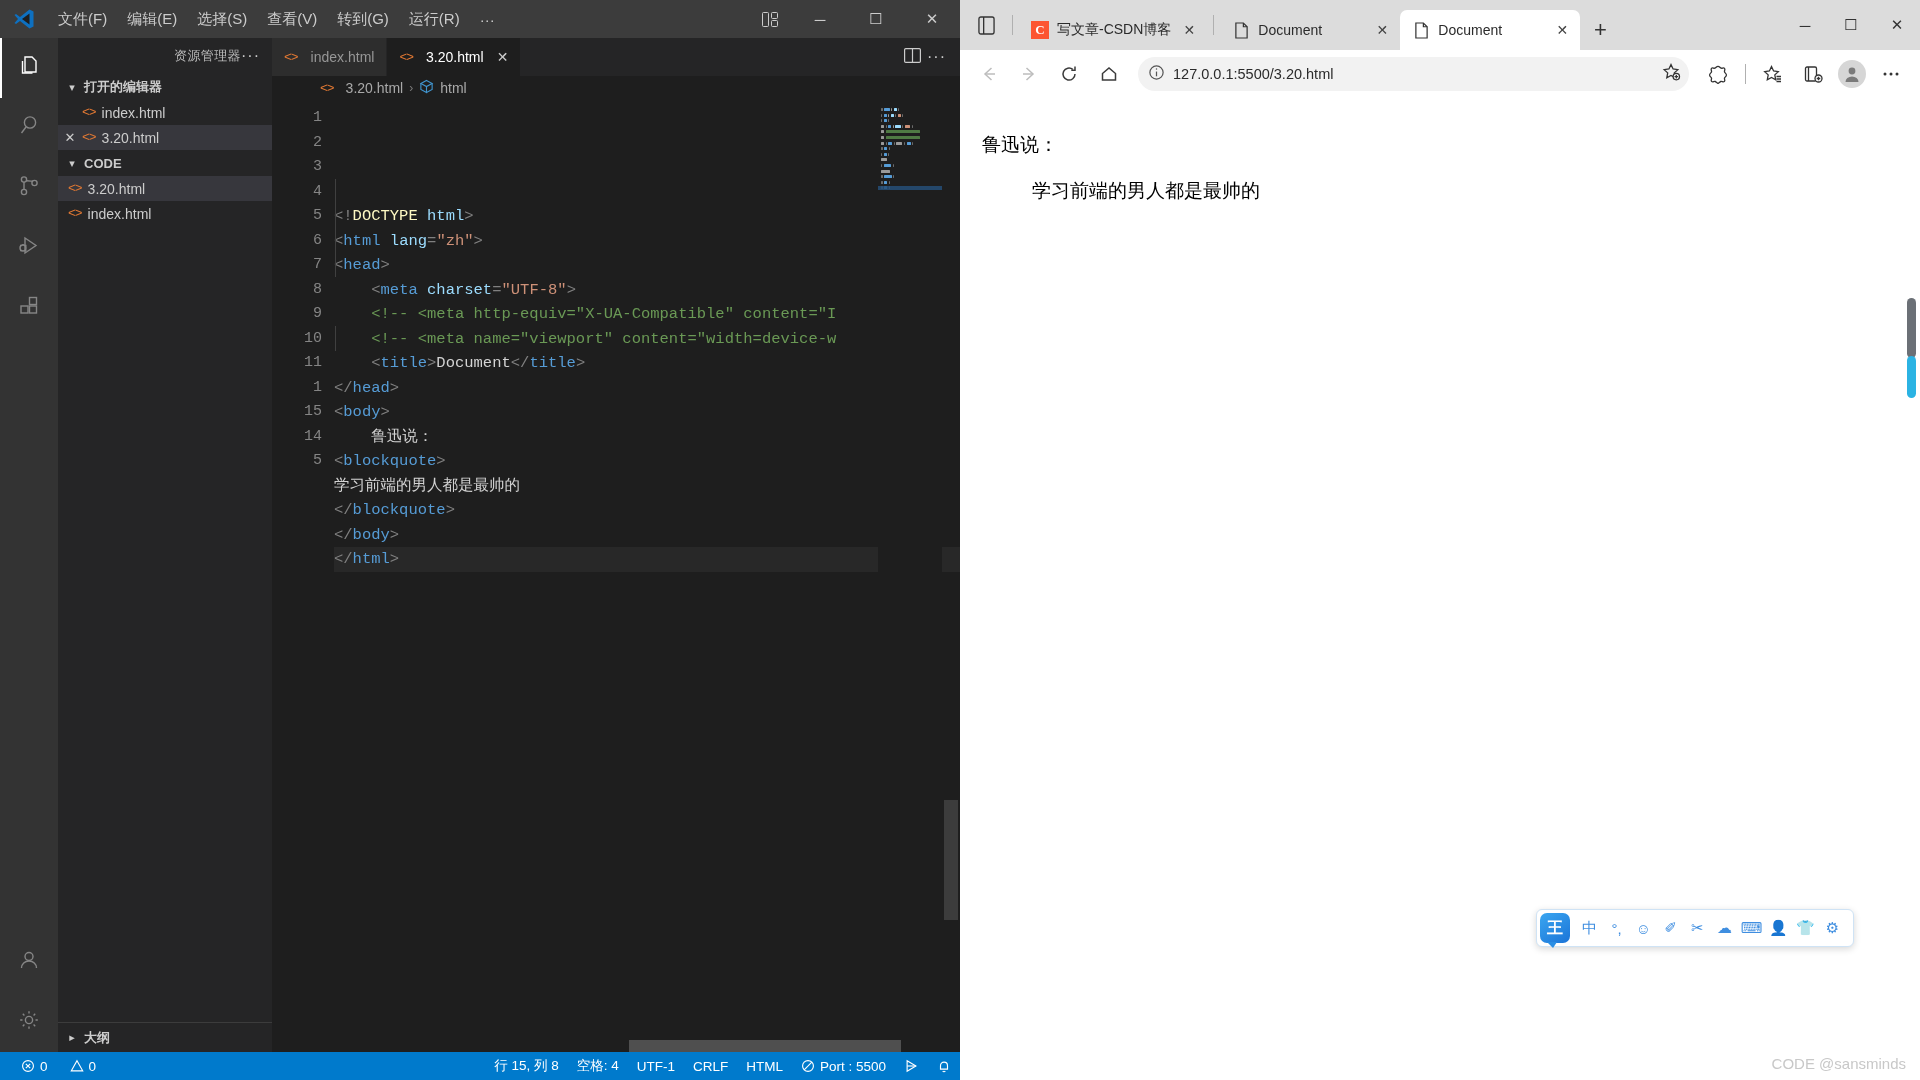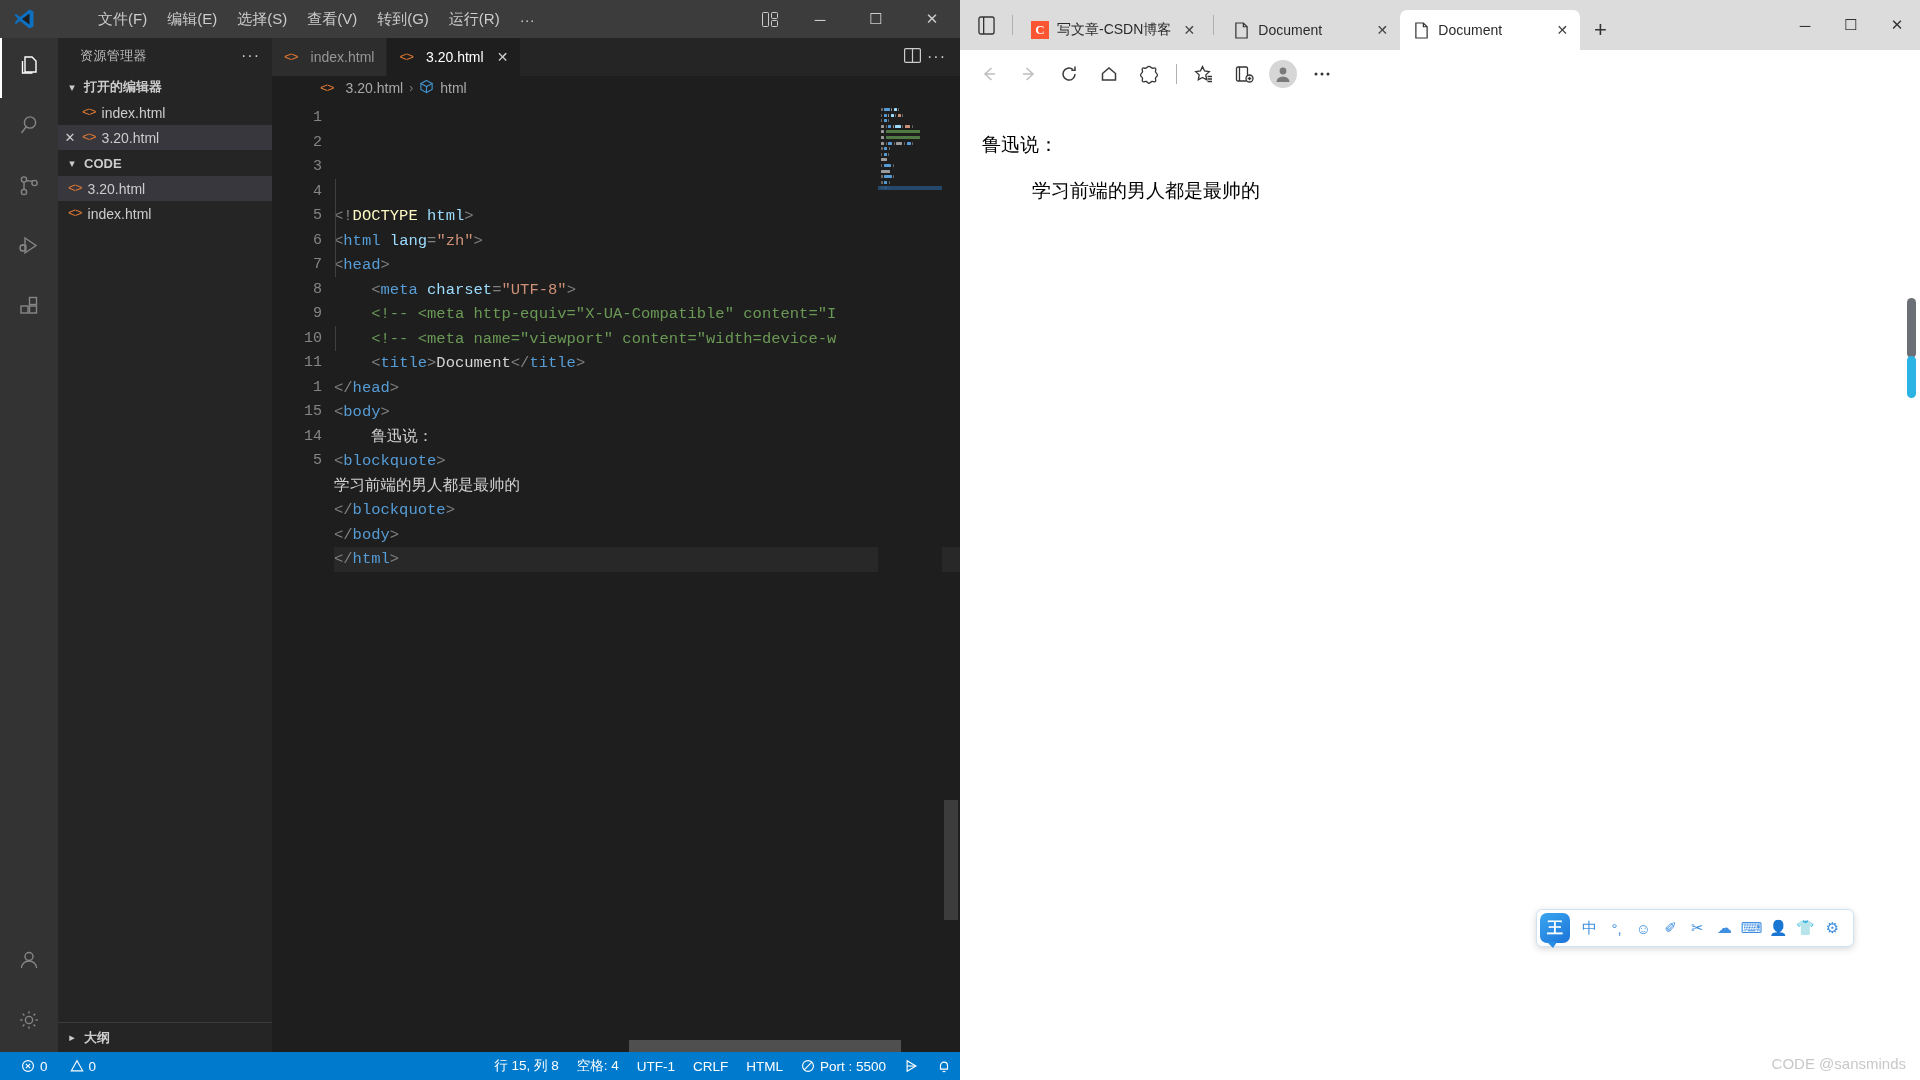--- a/index.html
+++ b/index.html
@@ -20,21 +20,20 @@
     overflow: hidden;
   }
 
   
   .vs-titlebar {
     height: 38px; flex: 0 0 38px;
     background: #3c3c3c;
     display: flex; align-items: center;
     color: #cccccc; font-size: 15px;
     position: relative;
-    gap: 40px;
   }
   .vs-logo { width: 48px; display:flex; align-items:center; justify-content:center; }
   .vs-logo svg { display:block; }
   .vs-menu { display: flex; align-items: center; gap: 0; }
   .vs-menu-item {
     padding: 4px 10px; font-size: 15px; color: #cccccc;
     white-space: nowrap; cursor: default;
   }
   .vs-title-center {
     position: absolute; left: 0; right: 0;
@@ -79,21 +78,21 @@
 
   
   .sidebar {
     width: 214px; flex: 0 0 214px;
     background: #252526;
     display: flex; flex-direction: column;
     color: #cccccc;
   }
   .sb-header {
     height: 36px; flex: 0 0 36px;
-    display: flex; align-items: center; justify-content: space-between;
+    display: flex; align-items: center; justify-content: flex-end;
     padding: 0 12px 0 22px;
     font-size: 13px; color: #bbbbbb; letter-spacing: .4px;
   }
   .sb-dots { font-size: 16px; color: #cccccc; letter-spacing: 1px; }
   .sb-section {
     height: 26px; display: flex; align-items: center; gap: 4px;
     padding-left: 6px;
     font-size: 13px; font-weight: bold; color: #cccccc;
   }
   .chev { display:inline-block; width:16px; text-align:center; font-size:11px; color:#cccccc; }
@@ -740,20 +739,37 @@
           <path d="M16 10 a6 6 0 1 1 -2.2 -4.6"></path>
             <path d="M16 2.5 V6.2 H12.3"></path>
         </svg>
       </div>
       <div class="br-navbtn">
         <svg width="20" height="20" viewBox="0 0 20 20" fill="none" stroke="currentColor" stroke-width="1.5">
           <path d="M3.5 9.5 L10 4 L16.5 9.5 V16 H3.5 Z"></path>
         </svg>
       </div>
 
+      <div class="br-addrwrap">
+        <span>
+          <svg width="17" height="17" viewBox="0 0 18 18" fill="none" stroke="#555" stroke-width="1.3">
+            <circle cx="9" cy="9" r="7"></circle>
+              <path d="M9 8 v5"></path>
+              <circle cx="9" cy="5.4" r=".8" fill="#555" stroke="none"></circle>
+          </svg>
+        </span>
+        <span class="br-url">127.0.0.1:5500/3.20.html</span>
+        <span>
+          <svg width="20" height="20" viewBox="0 0 20 20" fill="none" stroke="#333" stroke-width="1.3">
+            <path d="M10 2.6 l2.1 4.4 4.7 .6 -3.5 3.3 .9 4.8 -4.2 -2.3 -4.2 2.3 .9 -4.8 -3.5 -3.3 4.7 -.6 z"></path>
+            <circle cx="15.3" cy="14.6" r="3.2" fill="#fff"></circle>
+            <path d="M15.3 12.8 v3.6 M13.5 14.6 h3.6"></path>
+          </svg>
+        </span>
+      </div>
 
       <div class="br-tb-right">
         <div class="br-navbtn">
           <svg width="20" height="20" viewBox="0 0 20 20" fill="none" stroke="#333" stroke-width="1.3">
             <path d="M10 2.3 c1.6 0 1.9 1.6 3.2 1.9 1.3 .3 2.3 -1 3.3 .2 1 1.2 -.3 2.1 0 3.4 .3 1.3 1.9 1.6 1.9 3.2 0 1.6 -1.6 1.9 -1.9 3.2 -.3 1.3 1 2.3 -.2 3.3 -1.2 1 -2.1 -.3 -3.4 0 -1.3 .3 -1.6 1.9 -3.2 1.9"></path>
             <path d="M10 2.3 c-1.6 0 -1.9 1.6 -3.2 1.9 -1.3 .3 -2.3 -1 -3.3 .2 -1 1.2 .3 2.1 0 3.4 -.3 1.3 -1.9 1.6 -1.9 3.2 0 1.6 1.6 1.9 1.9 3.2 .3 1.3 -1 2.3 .2 3.3 1.2 1 2.1 -.3 3.4 0 1.3 .3 1.6 1.9 3.2 1.9"></path>
           </svg>
         </div>
         <div class="br-vsep"></div>
         <div class="br-navbtn">

